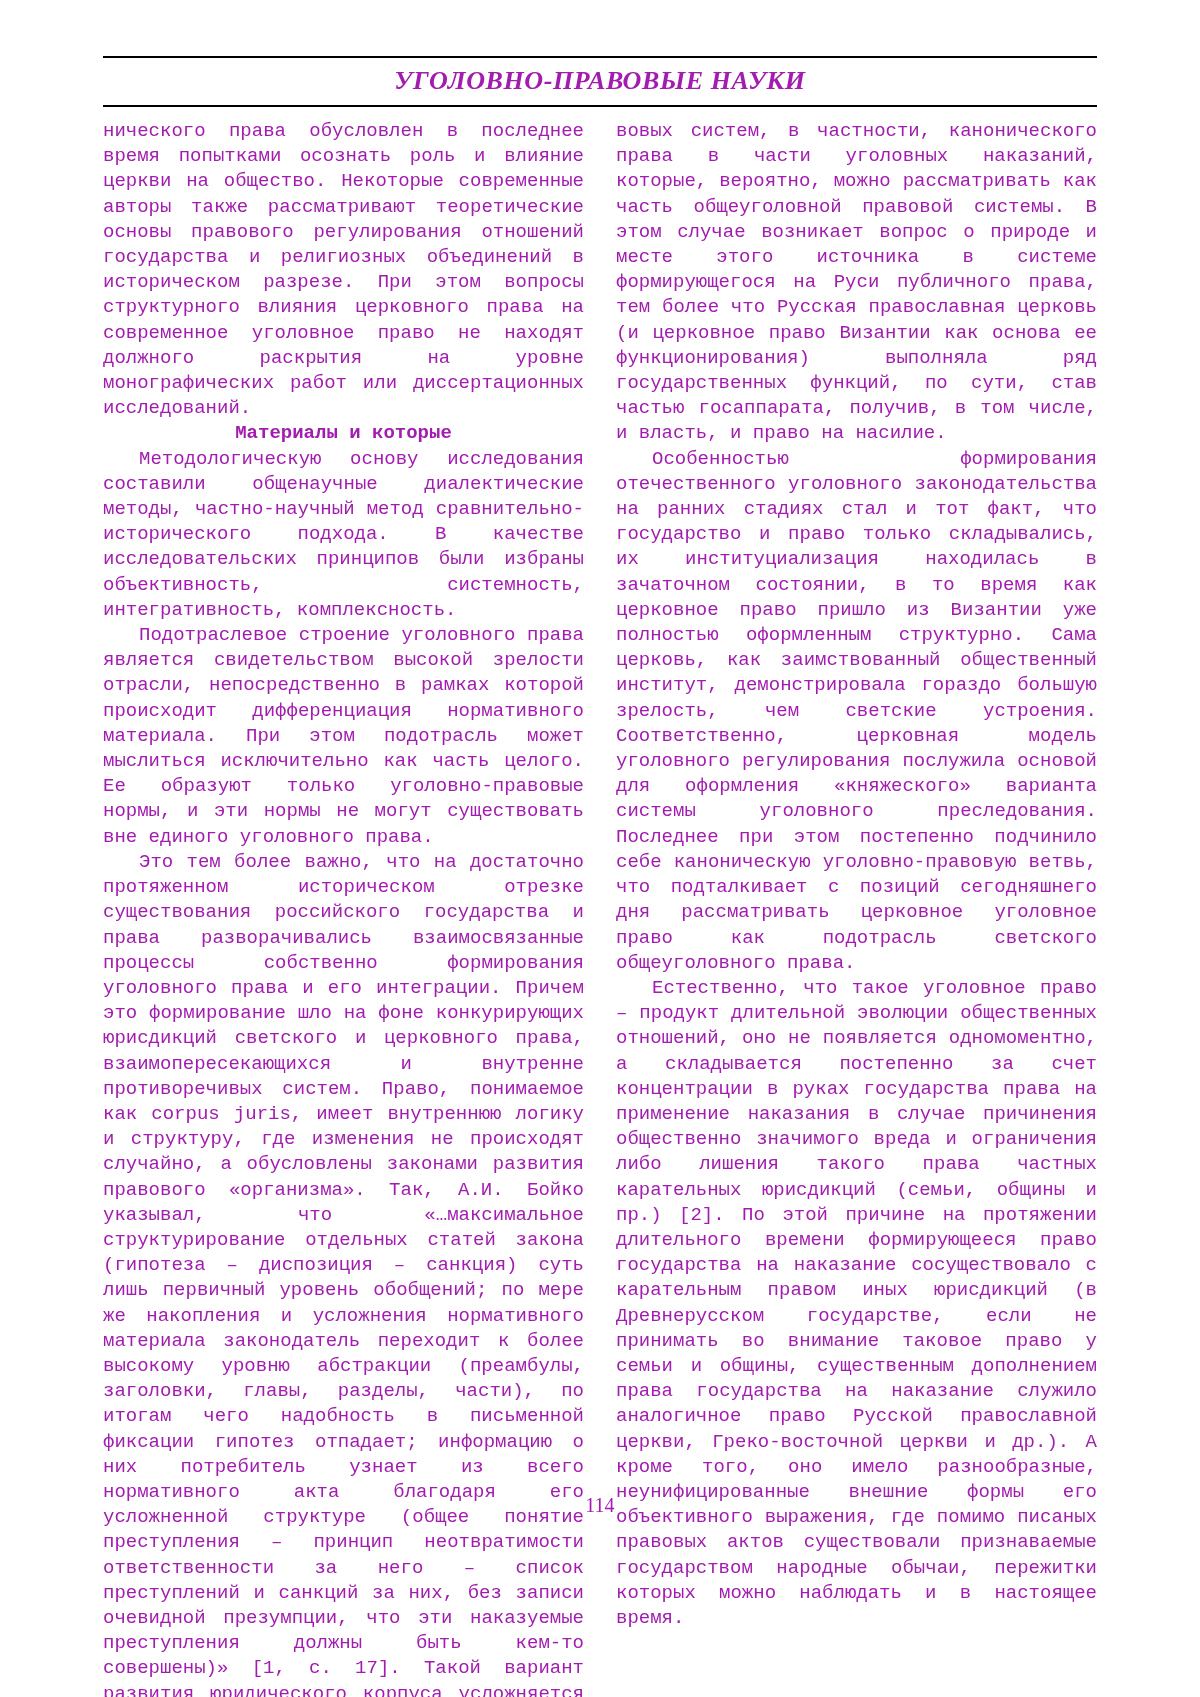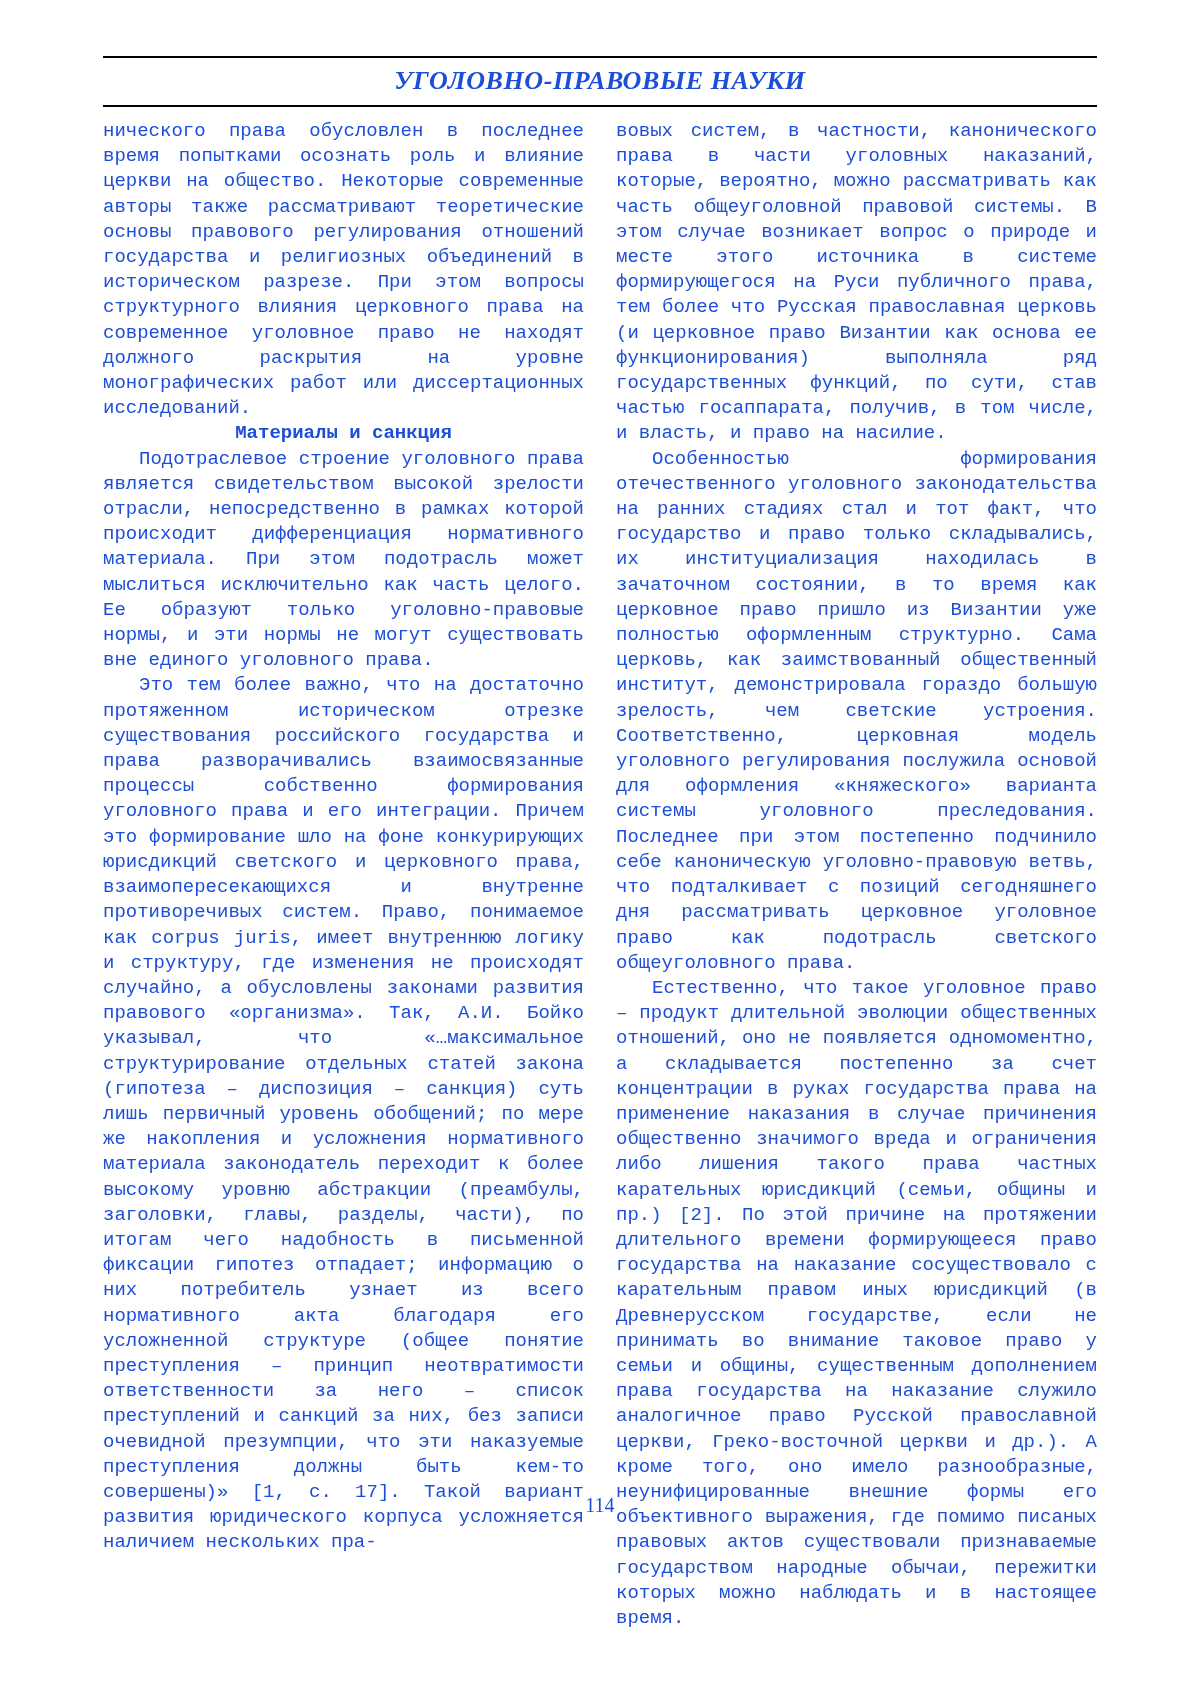--- a/index.html
+++ b/index.html
@@ -2,21 +2,21 @@
 <html lang="ru"><head>
 <meta charset="utf-8">
 <style>
   html, body { margin: 0; padding: 0; }
   body { background: #ffffff; }
   .page {
     position: relative;
     width: 1200px;
     height: 1697px;
     background: #ffffff;
-    color: #1d4ed8;
+    color: #a21caf;
     font-family: "Liberation Serif", "DejaVu Serif", serif;
     overflow: hidden;
   }
   .inner { margin: 0 103px; }
 
   .header-block { margin-top: 56px; }
   .rule { height: 0; border-top: 2px solid #000; }
   .rule-bottom { border-top-width: 2px; }
   .running-head {
     text-align: center;
@@ -73,21 +73,22 @@
     <div class="header-block">
       <div class="rule"></div>
       <h1 class="running-head">УГОЛОВНО-ПРАВОВЫЕ НАУКИ</h1>
       <div class="rule rule-bottom"></div>
     </div>
 
     <div class="columns">
 
       <div class="col">
         <p class="no-indent">нического права обусловлен в последнее время попытками осознать роль и влияние церкви на общество. Некоторые современные авторы также рассматривают теоретические основы правового регулирования отношений государства и религиозных объединений в историческом разрезе. При этом вопросы структурного влияния церковного права на современное уголовное право не находят должного раскрытия на уровне монографических работ или диссертационных исследований.</p>
-        <h2>Материалы и санкция</h2>
+        <h2>Материалы и которые</h2>
+        <p>Методологическую основу исследования составили общенаучные диалектические методы, частно-научный метод сравнительно-исторического подхода. В качестве исследовательских принципов были избраны объективность, системность, интегративность, комплексность.</p>
         <p>Подотраслевое строение уголовного права является свидетельством высокой зрелости отрасли, непосредственно в рамках которой происходит дифференциация нормативного материала. При этом подотрасль может мыслиться исключительно как часть целого. Ее образуют только уголовно-правовые нормы, и эти нормы не могут существовать вне единого уголовного права.</p>
         <p>Это тем более важно, что на достаточно протяженном историческом отрезке существования российского государства и права разворачивались взаимосвязанные процессы собственно формирования уголовного права и его интеграции. Причем это формирование шло на фоне конкурирующих юрисдикций светского и церковного права, взаимопересекающихся и внутренне противоречивых систем. Право, понимаемое как corpus juris, имеет внутреннюю логику и структуру, где изменения не происходят случайно, а обусловлены законами развития правового «организма». Так, А.И. Бойко указывал, что «…максимальное структурирование отдельных статей закона (гипотеза – диспозиция – санкция) суть лишь первичный уровень обобщений; по мере же накопления и усложнения нормативного материала законодатель переходит к более высокому уровню абстракции (преамбулы, заголовки, главы, разделы, части), по итогам чего надобность в письменной фиксации гипотез отпадает; информацию о них потребитель узнает из всего нормативного акта благодаря его усложненной структуре (общее понятие преступления – принцип неотвратимости ответственности за него – список преступлений и санкций за них, без записи очевидной презумпции, что эти наказуемые преступления должны быть кем-то совершены)» [1, с. 17]. Такой вариант развития юридического корпуса усложняется наличием нескольких пра-</p>
       </div>
 
       <div class="col">
         <p class="no-indent">вовых систем, в частности, канонического права в части уголовных наказаний, которые, вероятно, можно рассматривать как часть общеуголовной правовой системы. В этом случае возникает вопрос о природе и месте этого источника в системе формирующегося на Руси публичного права, тем более что Русская православная церковь (и церковное право Византии как основа ее функционирования) выполняла ряд государственных функций, по сути, став частью госаппарата, получив, в том числе, и власть, и право на насилие.</p>
         <p>Особенностью формирования отечественного уголовного законодательства на ранних стадиях стал и тот факт, что государство и право только складывались, их институциализация находилась в зачаточном состоянии, в то время как церковное право пришло из Византии уже полностью оформленным структурно. Сама церковь, как заимствованный общественный институт, демонстрировала гораздо большую зрелость, чем светские устроения. Соответственно, церковная модель уголовного регулирования послужила основой для оформления «княжеского» варианта системы уголовного преследования. Последнее при этом постепенно подчинило себе каноническую уголовно-правовую ветвь, что подталкивает с позиций сегодняшнего дня рассматривать церковное уголовное право как подотрасль светского общеуголовного права.</p>
         <p>Естественно, что такое уголовное право – продукт длительной эволюции общественных отношений, оно не появляется одномоментно, а складывается постепенно за счет концентрации в руках государства права на применение наказания в случае причинения общественно значимого вреда и ограничения либо лишения такого права частных карательных юрисдикций (семьи, общины и пр.) [2]. По этой причине на протяжении длительного времени формирующееся право государства на наказание сосуществовало с карательным правом иных юрисдикций (в Древнерусском государстве, если не принимать во внимание таковое право у семьи и общины, существенным дополнением права государства на наказание служило аналогичное право Русской православной церкви, Греко-восточной церкви и др.). А кроме того, оно имело разнообразные, неунифицированные внешние формы его объективного выражения, где помимо писаных правовых актов существовали признаваемые государством народные обычаи, пережитки которых можно наблюдать и в настоящее время.</p>
       </div>
 

